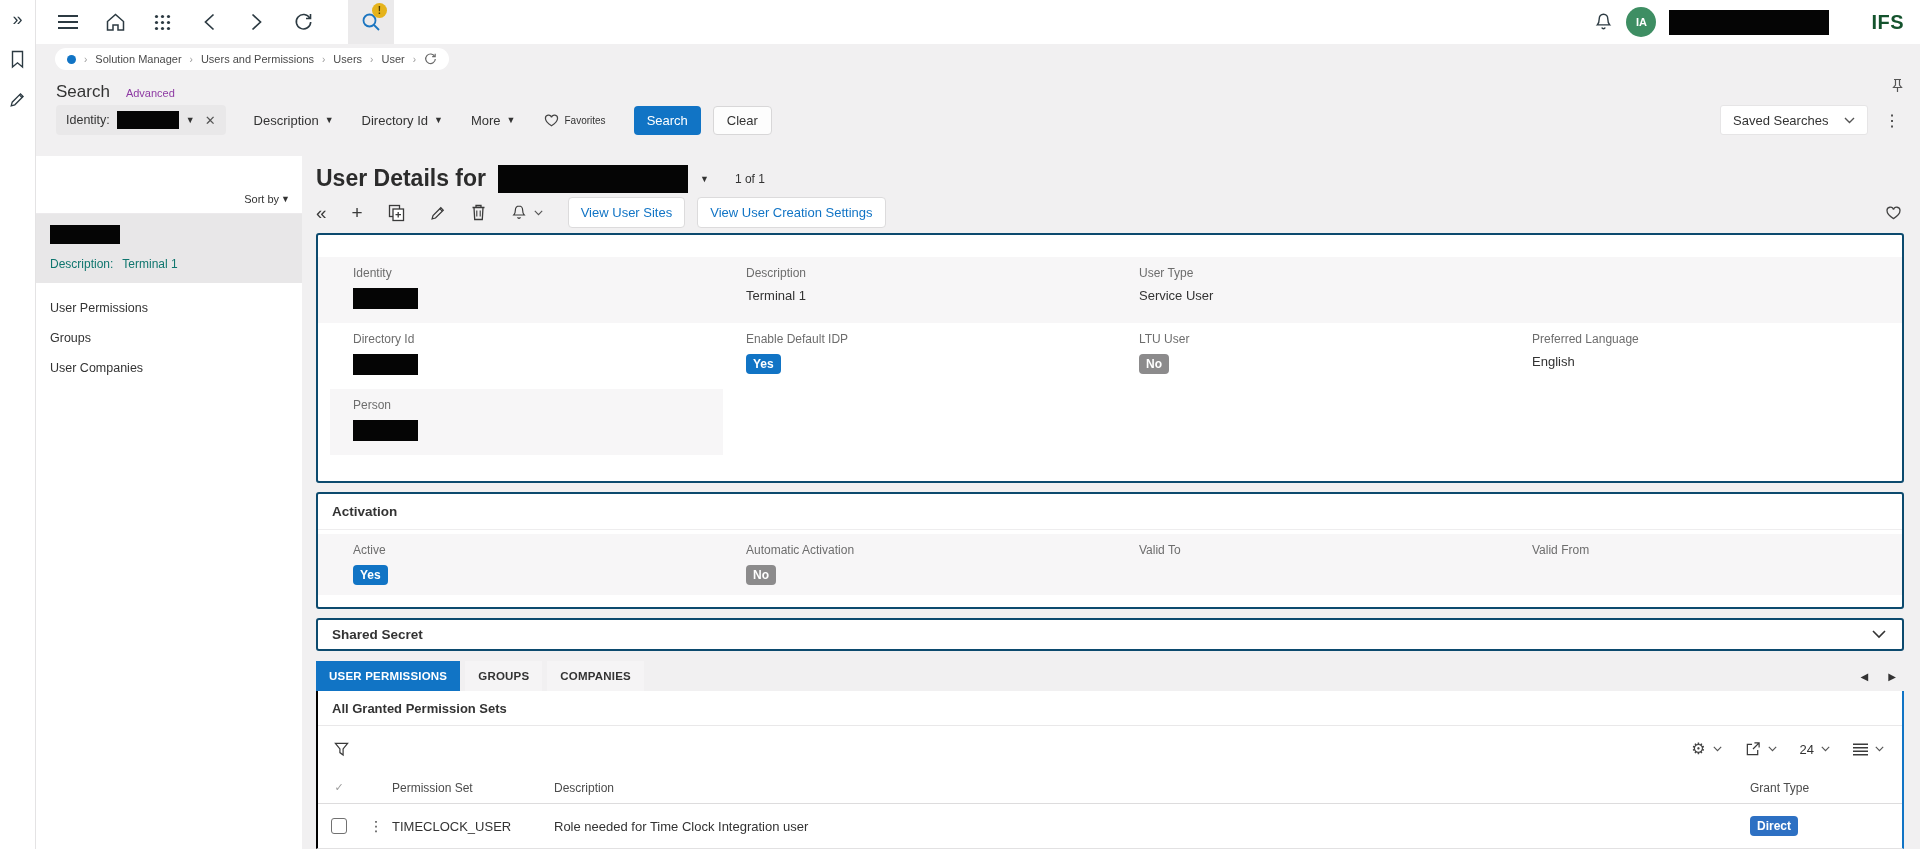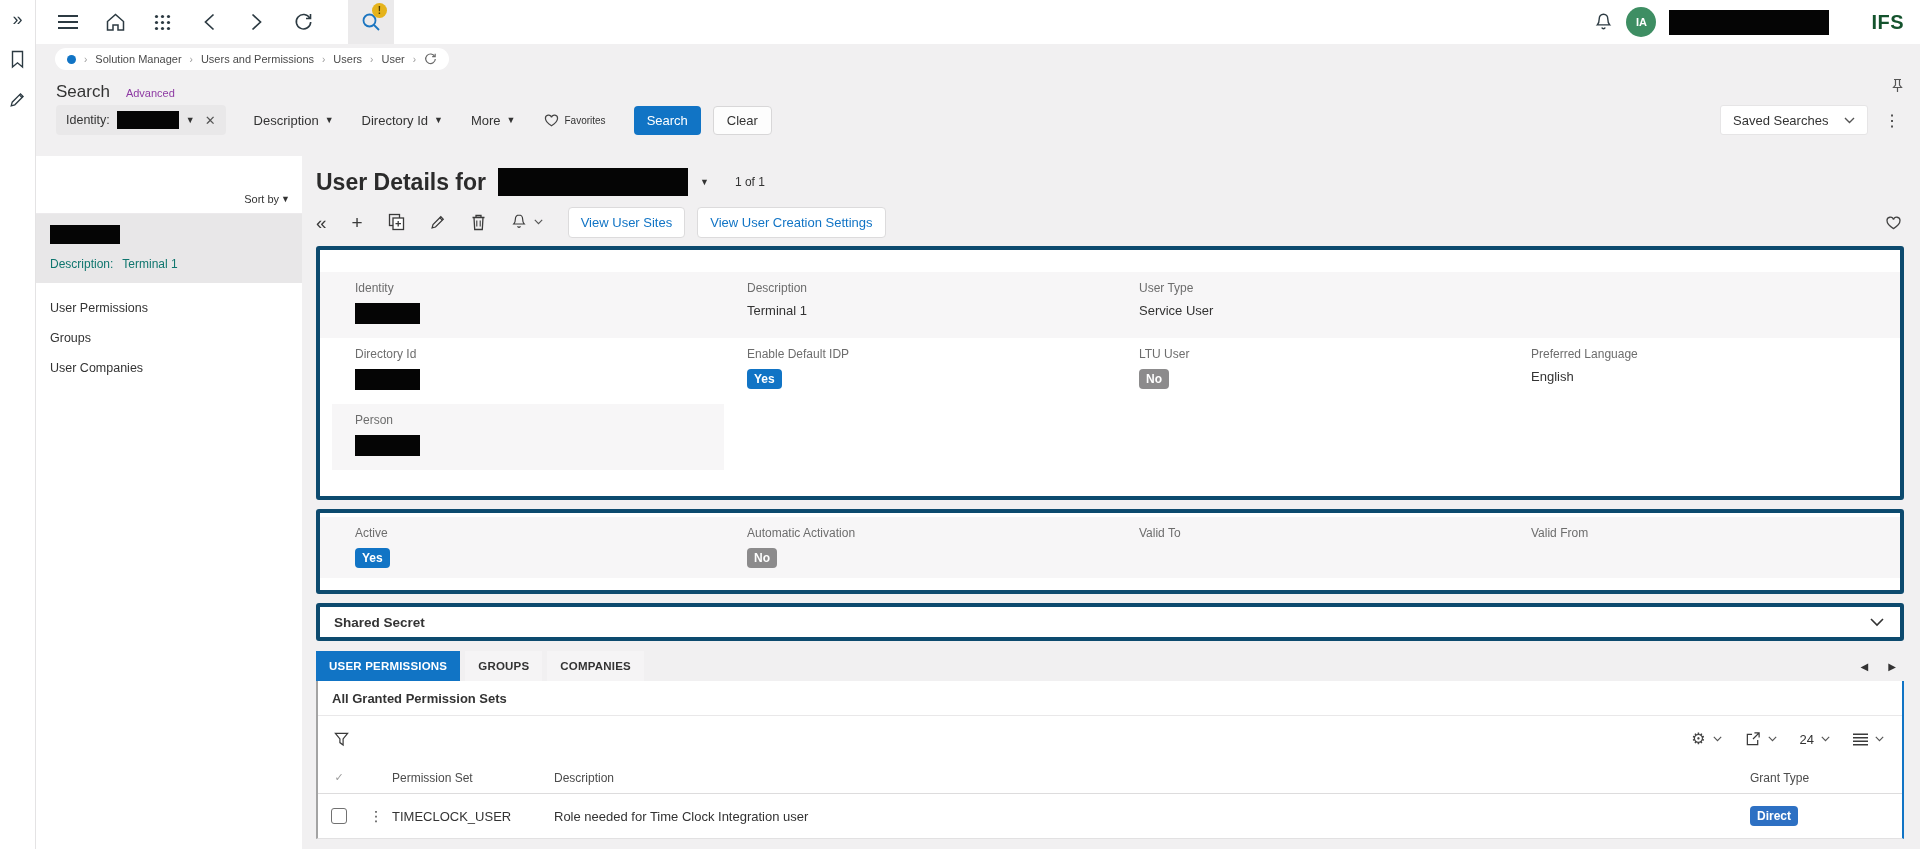--- a/index.html
+++ b/index.html
@@ -66,21 +66,21 @@
   .rec-title { font-size:23px; font-weight:bold; color:#2b2b2b; }
   .title-redacted { width:190px; height:28px; }
   .rec-count { font-size:12px; color:#333; margin-left:14px; }
   .cmd-bar { height:40px; display:flex; align-items:center; gap:25px; }
   .cmd-ic { color:#3a3a3a; display:flex; align-items:center; cursor:pointer; }
   .cmd-glyph { font-size:19px; line-height:1; }
   .cmd-btn { background:#fff; color:#1174c5; border:1px solid #dcdbdc; border-radius:4px; font-size:13px; padding:7px 12px; cursor:pointer; font-family:inherit; }
   .cmd-btn + .cmd-btn { margin-left:-13px; }
   .heart-right { margin-left:auto; margin-right:2px; }
 
-  .card { background:#fff; border:4px solid #0c4a6e; border-radius:3px; }
+  .card { background:#fff; border:2px solid #0c4a6e; border-radius:3px; }
   .fields-card { margin-top:4px; padding:22px 0 26px 0; }
   .f-row { display:grid; grid-template-columns:repeat(4,1fr); padding-left:12px; }
   .f-row.stripe { background:#f7f6f7; }
   .f-cell { padding:9px 20px 10px 23px; min-height:50px; }
   .f-cell.cell-stripe { background:#f7f6f7; }
   .f-label { font-size:12px; color:#6d6d6d; margin-bottom:8px; }
   .f-value { font-size:13px; color:#333; }
   .val-redacted { width:65px; height:21px; }
   .badge { display:inline-block; padding:3px 7px; border-radius:4px; font-size:12px; font-weight:bold; color:#fff; }
   .badge-yes { background:#1174c5; }
@@ -92,21 +92,21 @@
 
   .shared-card { margin-top:9px; height:38px; display:flex; align-items:center; justify-content:space-between; padding:0 16px 0 14px; cursor:pointer; }
   .shared-title { font-size:13.5px; font-weight:bold; color:#333; }
 
   .tab-strip { margin-top:10px; display:flex; align-items:center; }
   .tab { height:30px; display:flex; align-items:center; padding:0 13px; font-size:11.5px; font-weight:bold; letter-spacing:0.2px; margin-right:5px; cursor:pointer; color:#333; background:#f5f4f5; }
   .tab.active { background:#1174c5; color:#fff; }
   .tab-arrows { margin-left:auto; display:flex; gap:20px; padding-right:8px; color:#333; font-size:10px; }
   .tab-arrow { cursor:pointer; }
 
-  .table-card { background:#fff; border-left:2px solid #a3a3a3; border-right:2px solid #1174c5; border-bottom:1px solid #e2e1e2; }
+  .table-card { background:#fff; border-left:2px solid #000000; border-right:2px solid #1174c5; border-bottom:1px solid #e2e1e2; }
   .tc-title { font-size:13px; font-weight:bold; color:#333; padding:10px 14px 9px 14px; border-bottom:1px solid #e9e8e9; }
   .tc-toolbar { height:46px; display:flex; align-items:center; padding:0 18px 0 16px; }
   .tc-tools-right { margin-left:auto; display:flex; align-items:center; gap:9px; font-size:13px; color:#333; }
   .tool-group { display:flex; align-items:center; gap:7px; margin-left:14px; cursor:pointer; }
   .gear-glyph { font-size:16px; color:#444; line-height:1; }
   .thead { display:flex; align-items:center; height:32px; font-size:12px; color:#4c4c4c; border-bottom:1px solid #dddcdd; }
   .trow { display:flex; align-items:center; height:44px; font-size:13px; color:#333; }
   .col-check { width:42px; display:flex; justify-content:center; }
   .col-kebab { width:32px; display:flex; justify-content:center; }
   .col-ps { width:162px; }
@@ -403,20 +403,21 @@
               <div class="f-label">Person</div>
               <span class="redacted val-redacted"></span>
             </div>
             <div class="f-cell"></div>
               <div class="f-cell"></div>
               <div class="f-cell"></div>
           </div>
         </div>
 
         <div class="card section-card">
+          <div class="sec-title">Activation</div>
           <div class="sec-body">
             <div class="f-row stripe">
               <div class="f-cell">
                 <div class="f-label">Active</div>
                 <span class="badge badge-yes">Yes</span>
               </div>
               <div class="f-cell">
                 <div class="f-label">Automatic Activation</div>
                 <span class="badge badge-no">No</span>
               </div>

